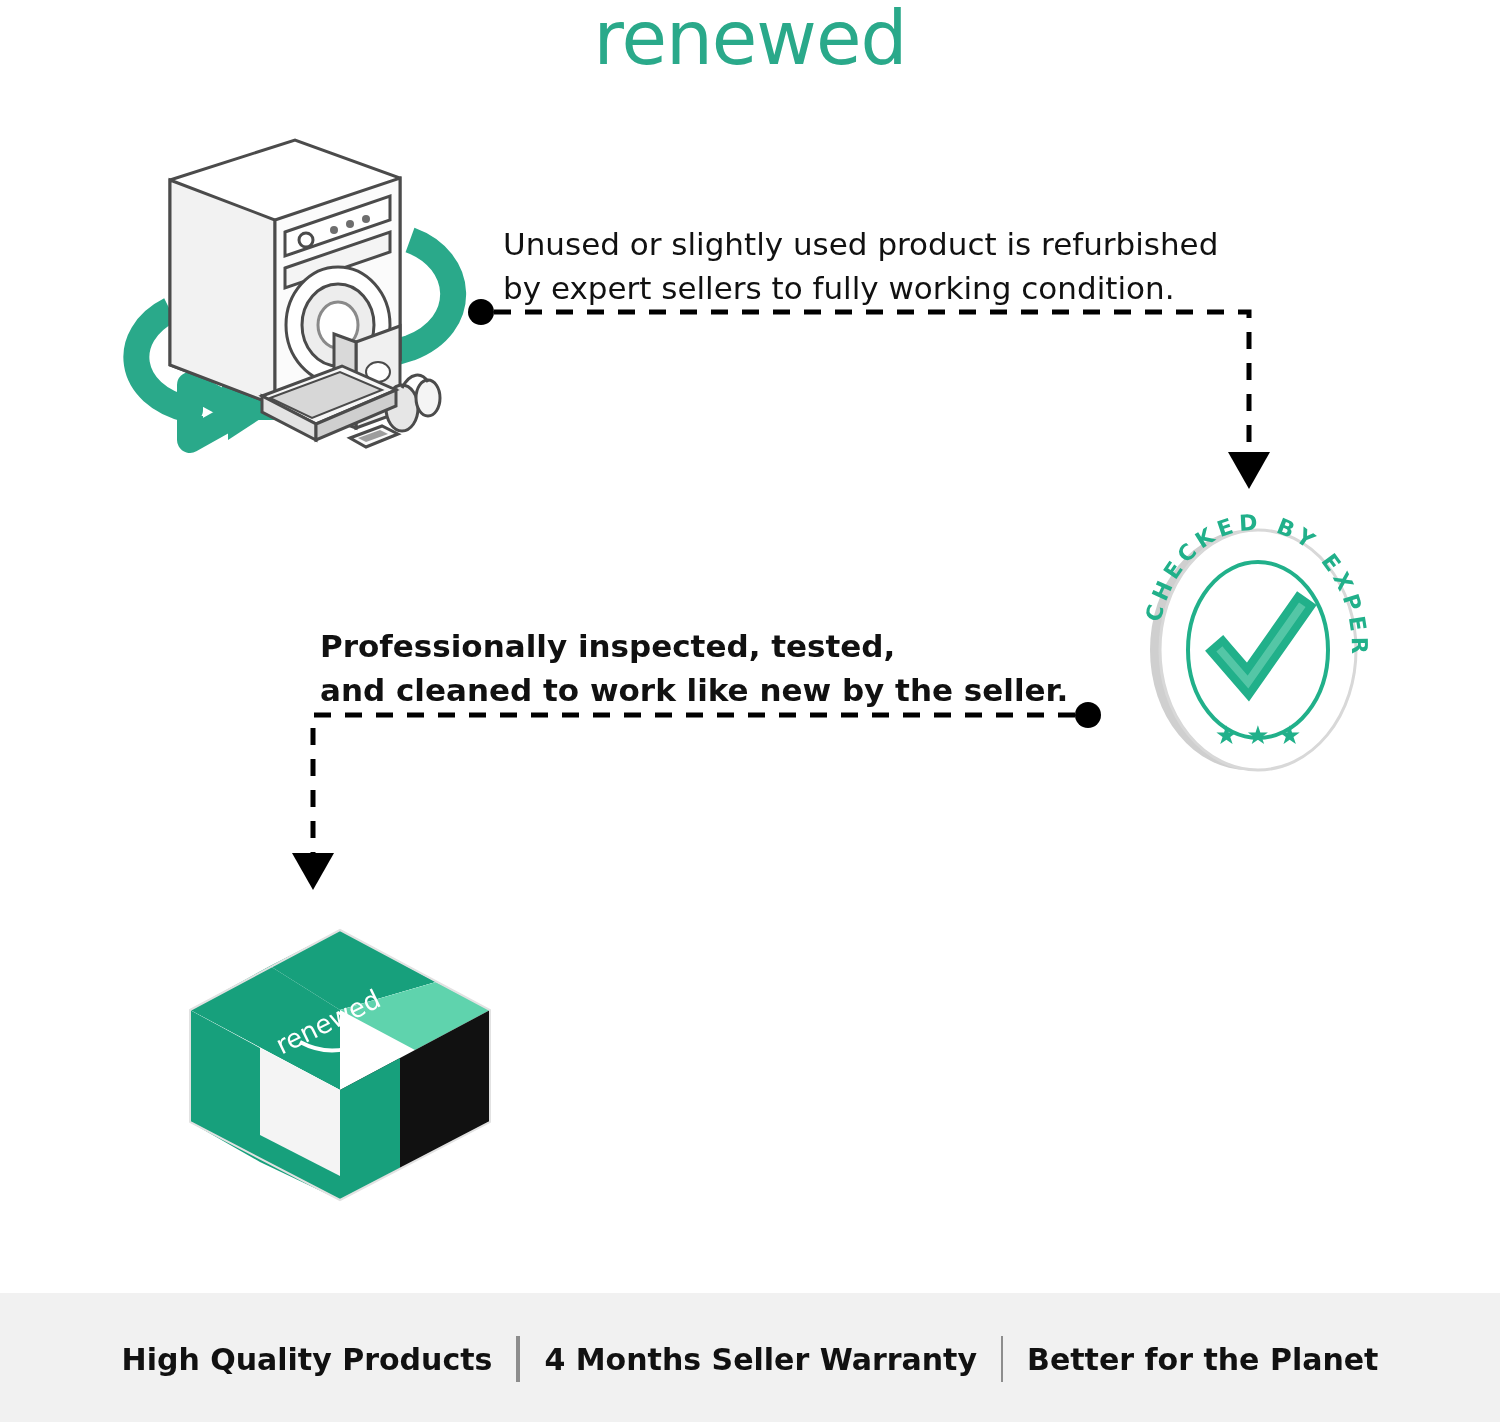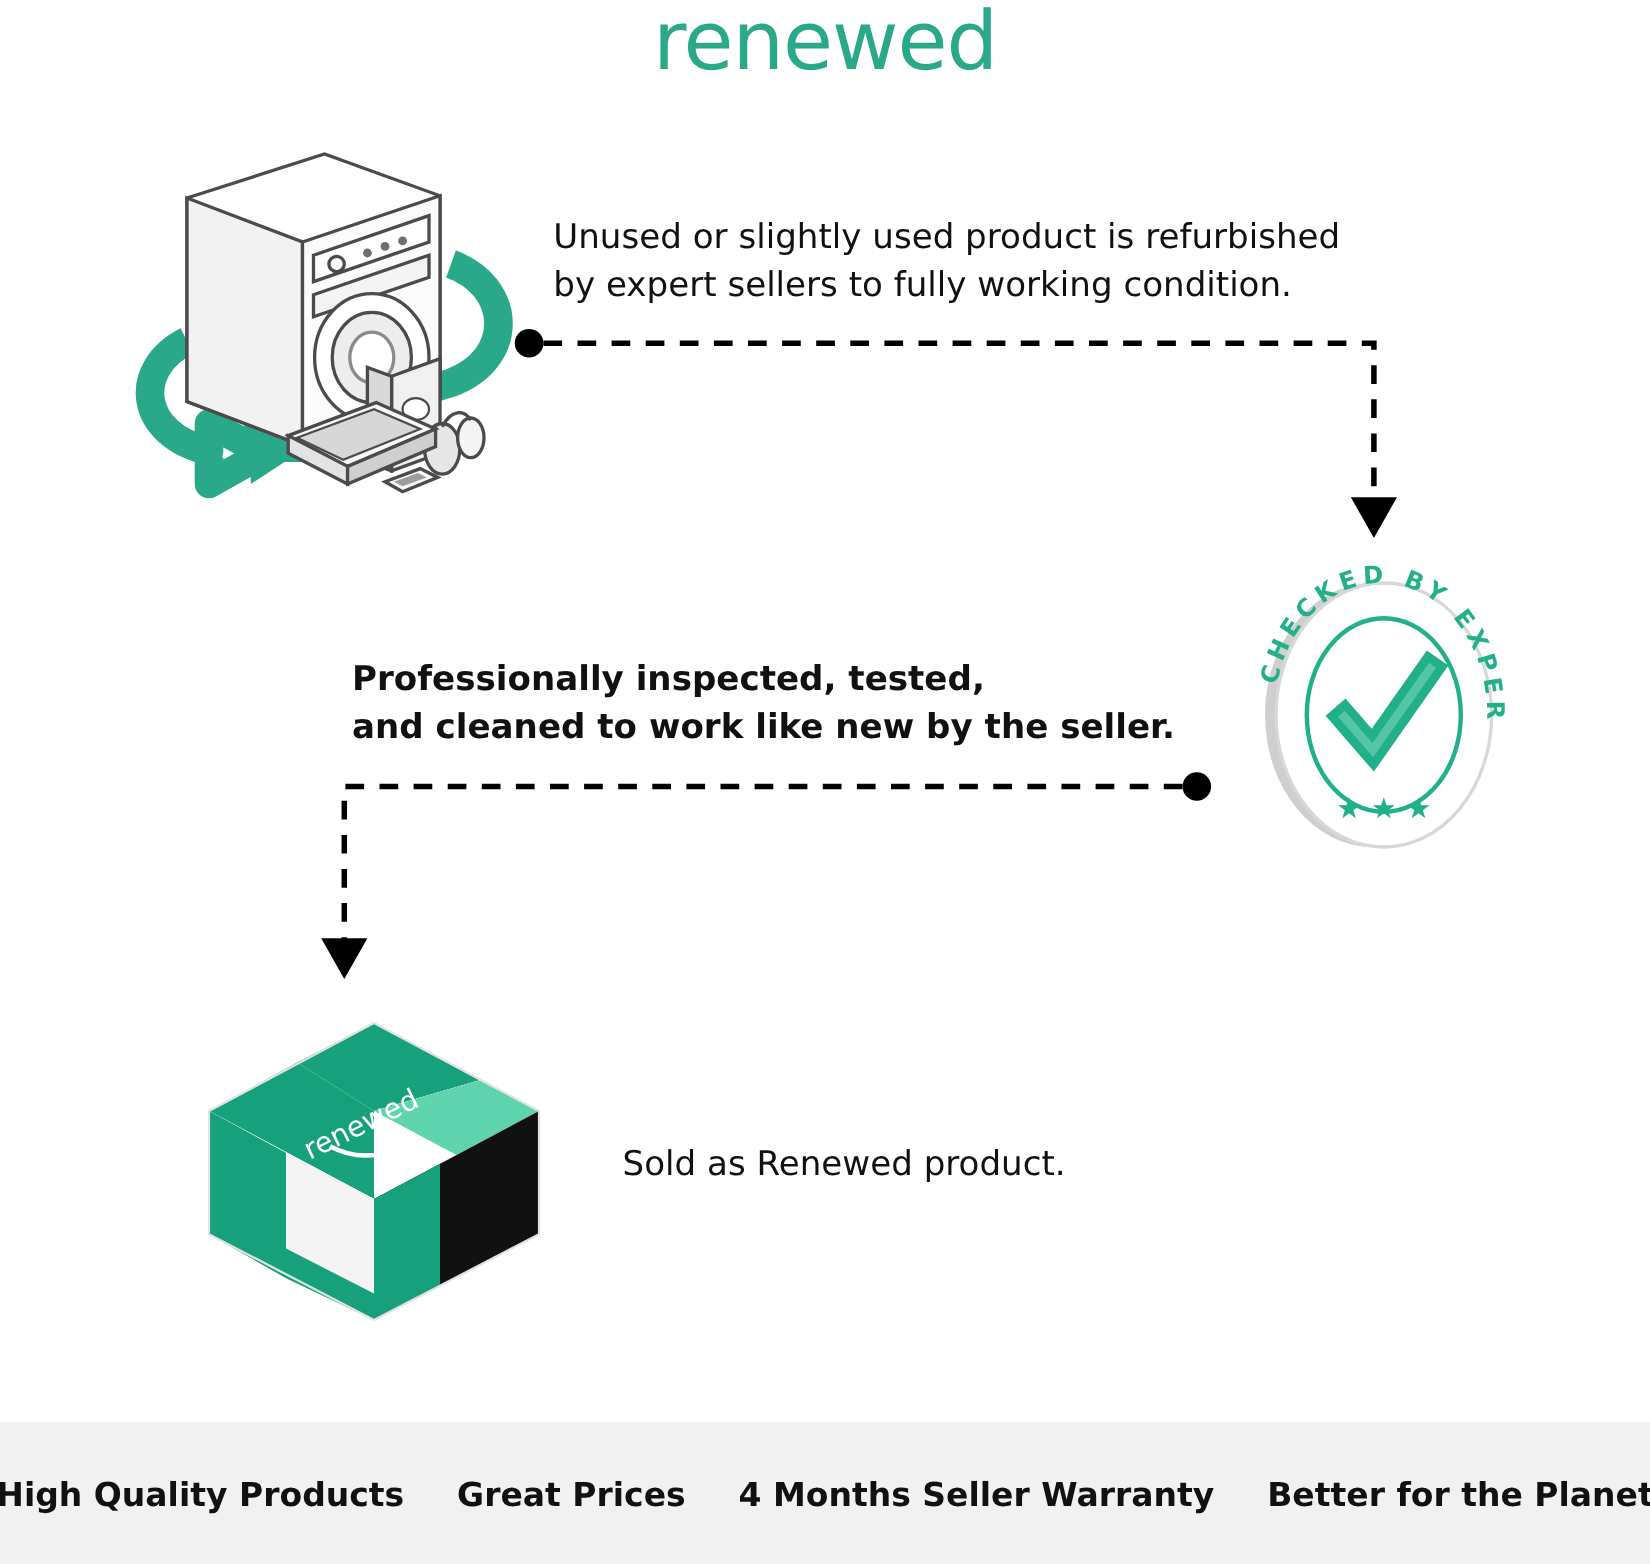--- a/index.html
+++ b/index.html
@@ -36,20 +36,21 @@
   }
 
   
   .step-text {
     position: absolute;
     color: #111111;
     font-size: 31px;
     line-height: 1.42;
     font-family: "DejaVu Sans", sans-serif;
     white-space: pre-line;
+    margin-top: 29px;
   }
   #step1-text { left: 503px; top: 193px; width: 830px; }
   #step2-text { left: 320px; top: 595px; width: 800px; font-weight: bold; }
   #step3-text { left: 566px; top: 1036px; width: 700px; }
 
   
   .connectors {
     position: absolute;
     left: 0; top: 0;
     width: 1500px;
@@ -210,27 +211,25 @@
       <polygon points="190,190 250,158 250,268 190,300" fill="#17a07c"></polygon>
 
       <path d="M40 110 L190 30 L340 110 L340 222 L190 300 L40 222 Z" fill="none" stroke="#e2e2e2" stroke-width="2"></path>
     </svg>
   </div>
 
   <div class="step-text" id="step1-text">Unused or slightly used product is refurbished
 by expert sellers to fully working condition.</div>
   <div class="step-text" id="step2-text">Professionally inspected, tested,
 and cleaned to work like new by the seller.</div>
-  <div class="step-text" id="step3-text">Sold as Renewed product.</div>
 
   <div class="footer-band">
     <div class="footer-inner">
       <span class="footer-item">High Quality Products</span>
       <span class="footer-sep"></span>
-      <span class="footer-item">Great Prices</span>
       <span class="footer-sep"></span>
       <span class="footer-item">4 Months Seller Warranty</span>
       <span class="footer-sep"></span>
       <span class="footer-item">Better for the Planet</span>
     </div>
   </div>
 
 </div>
 
 </body></html>

